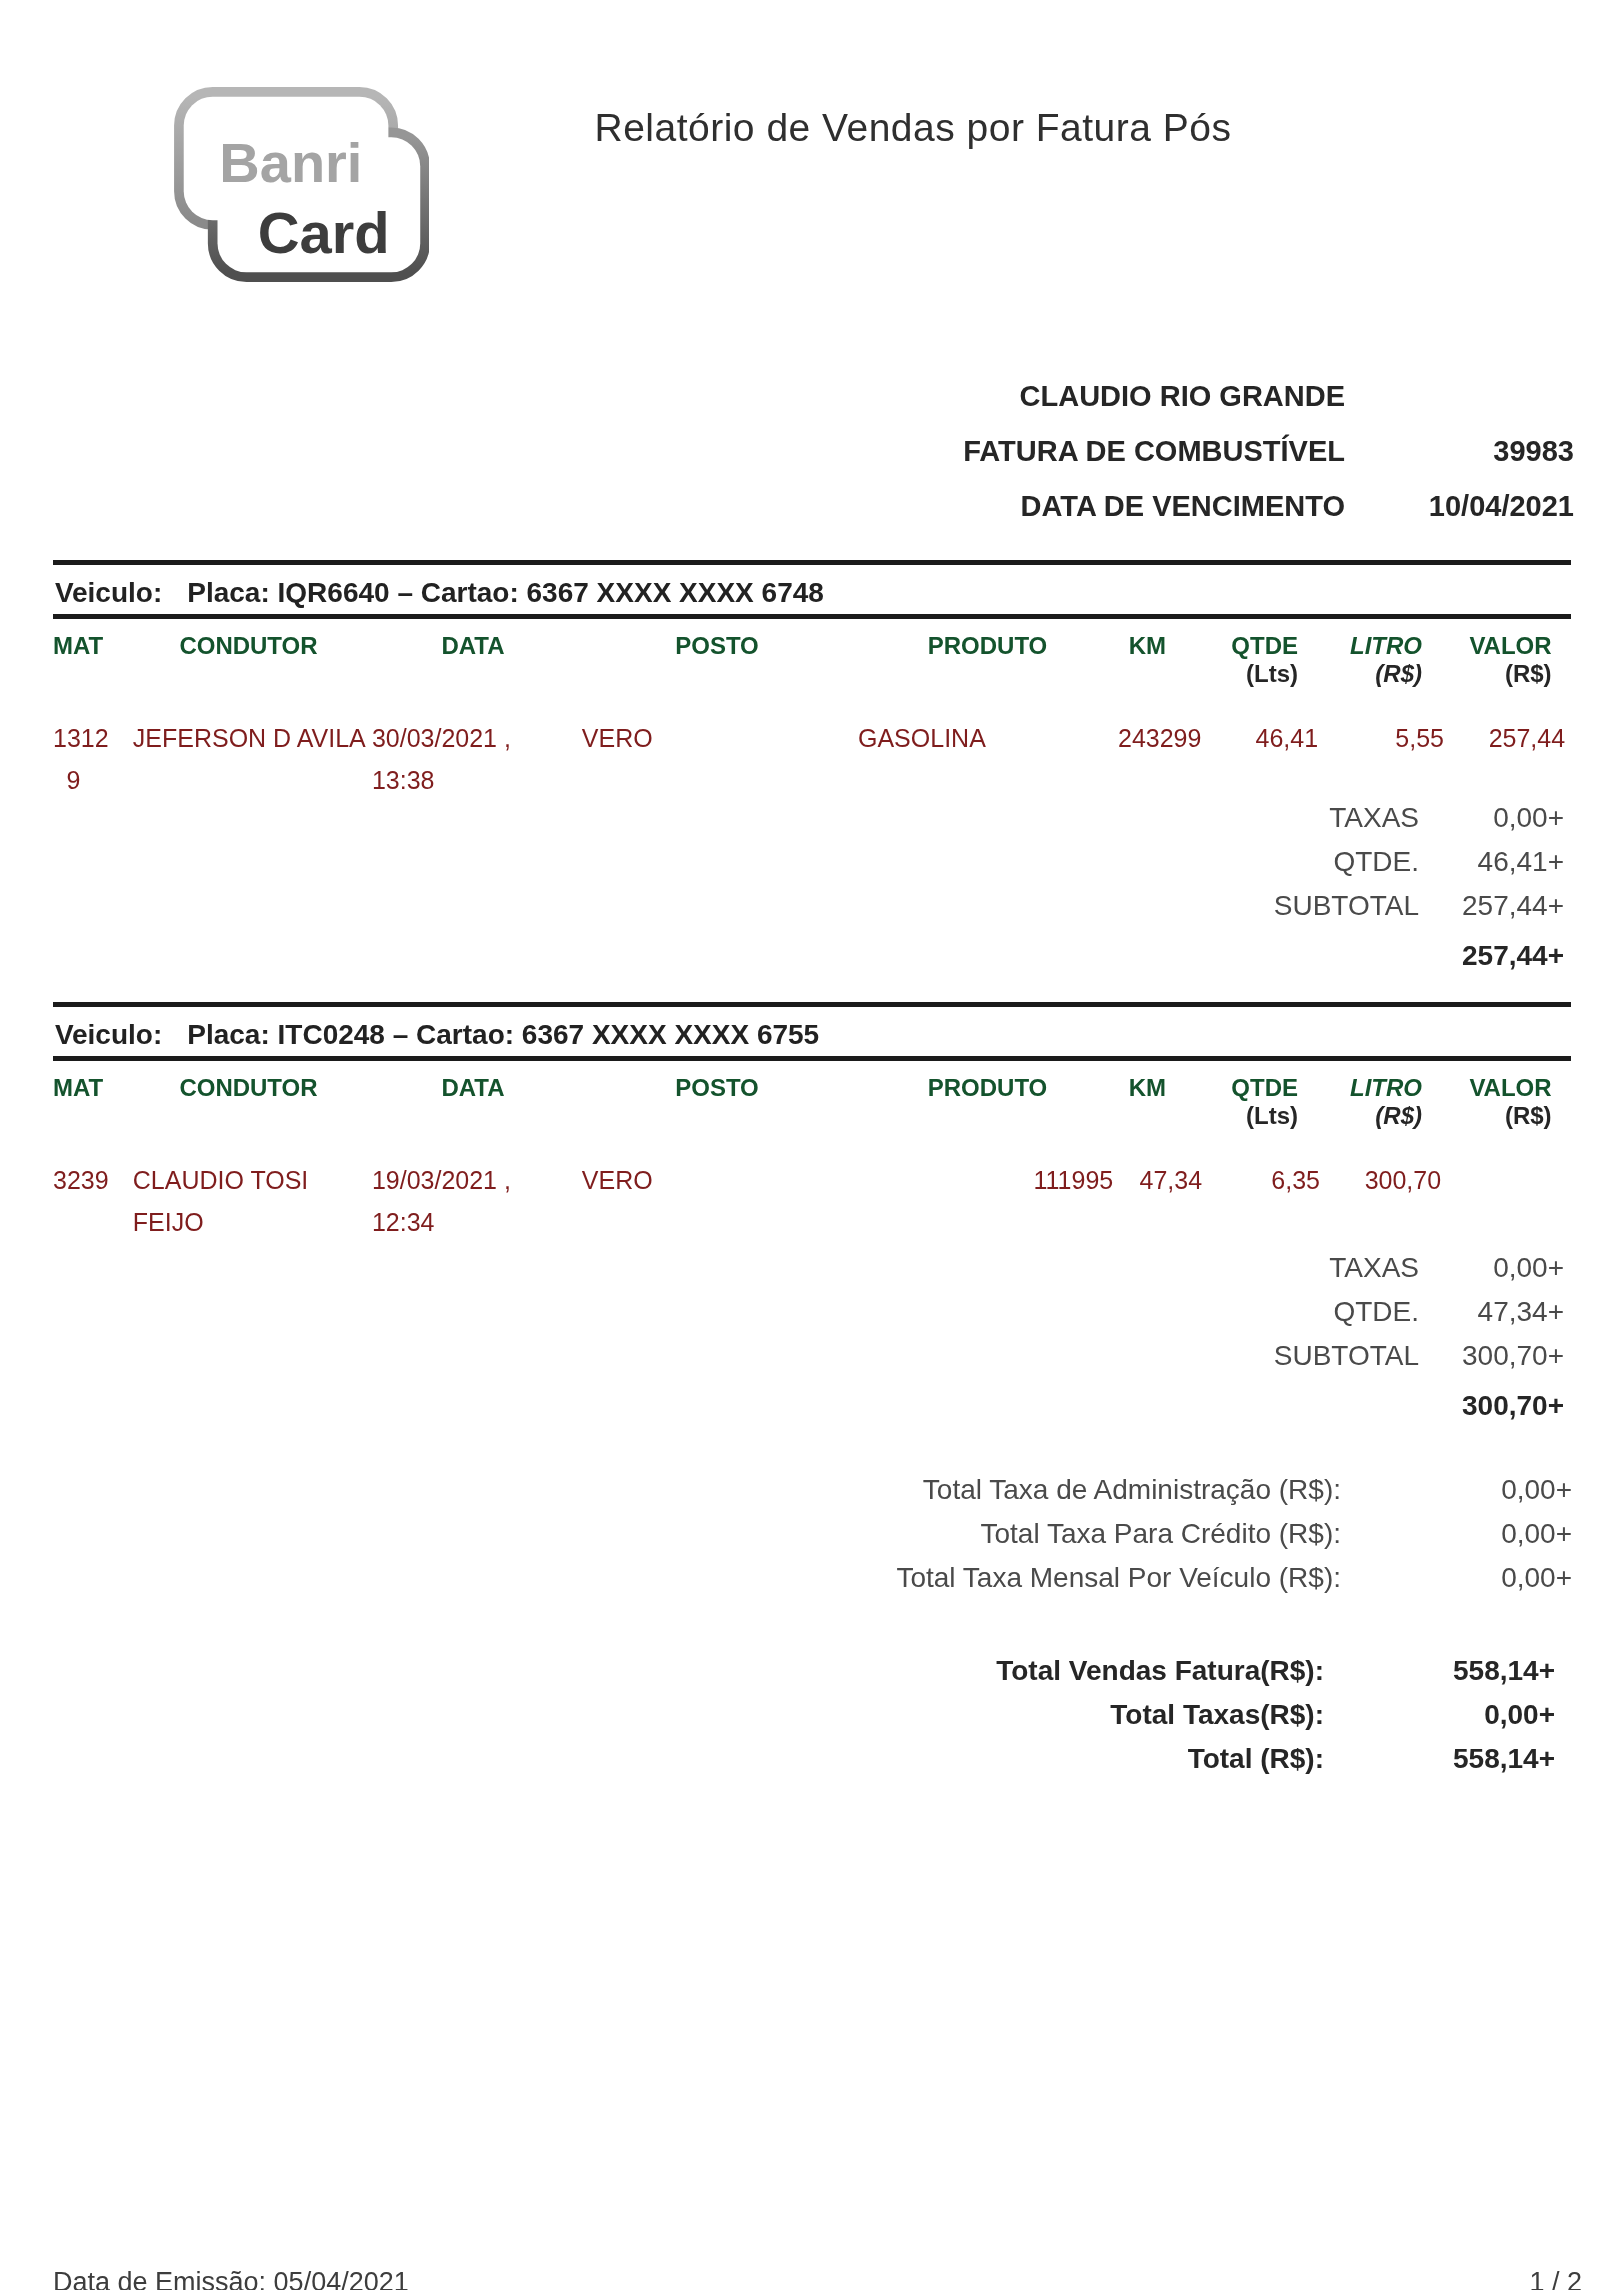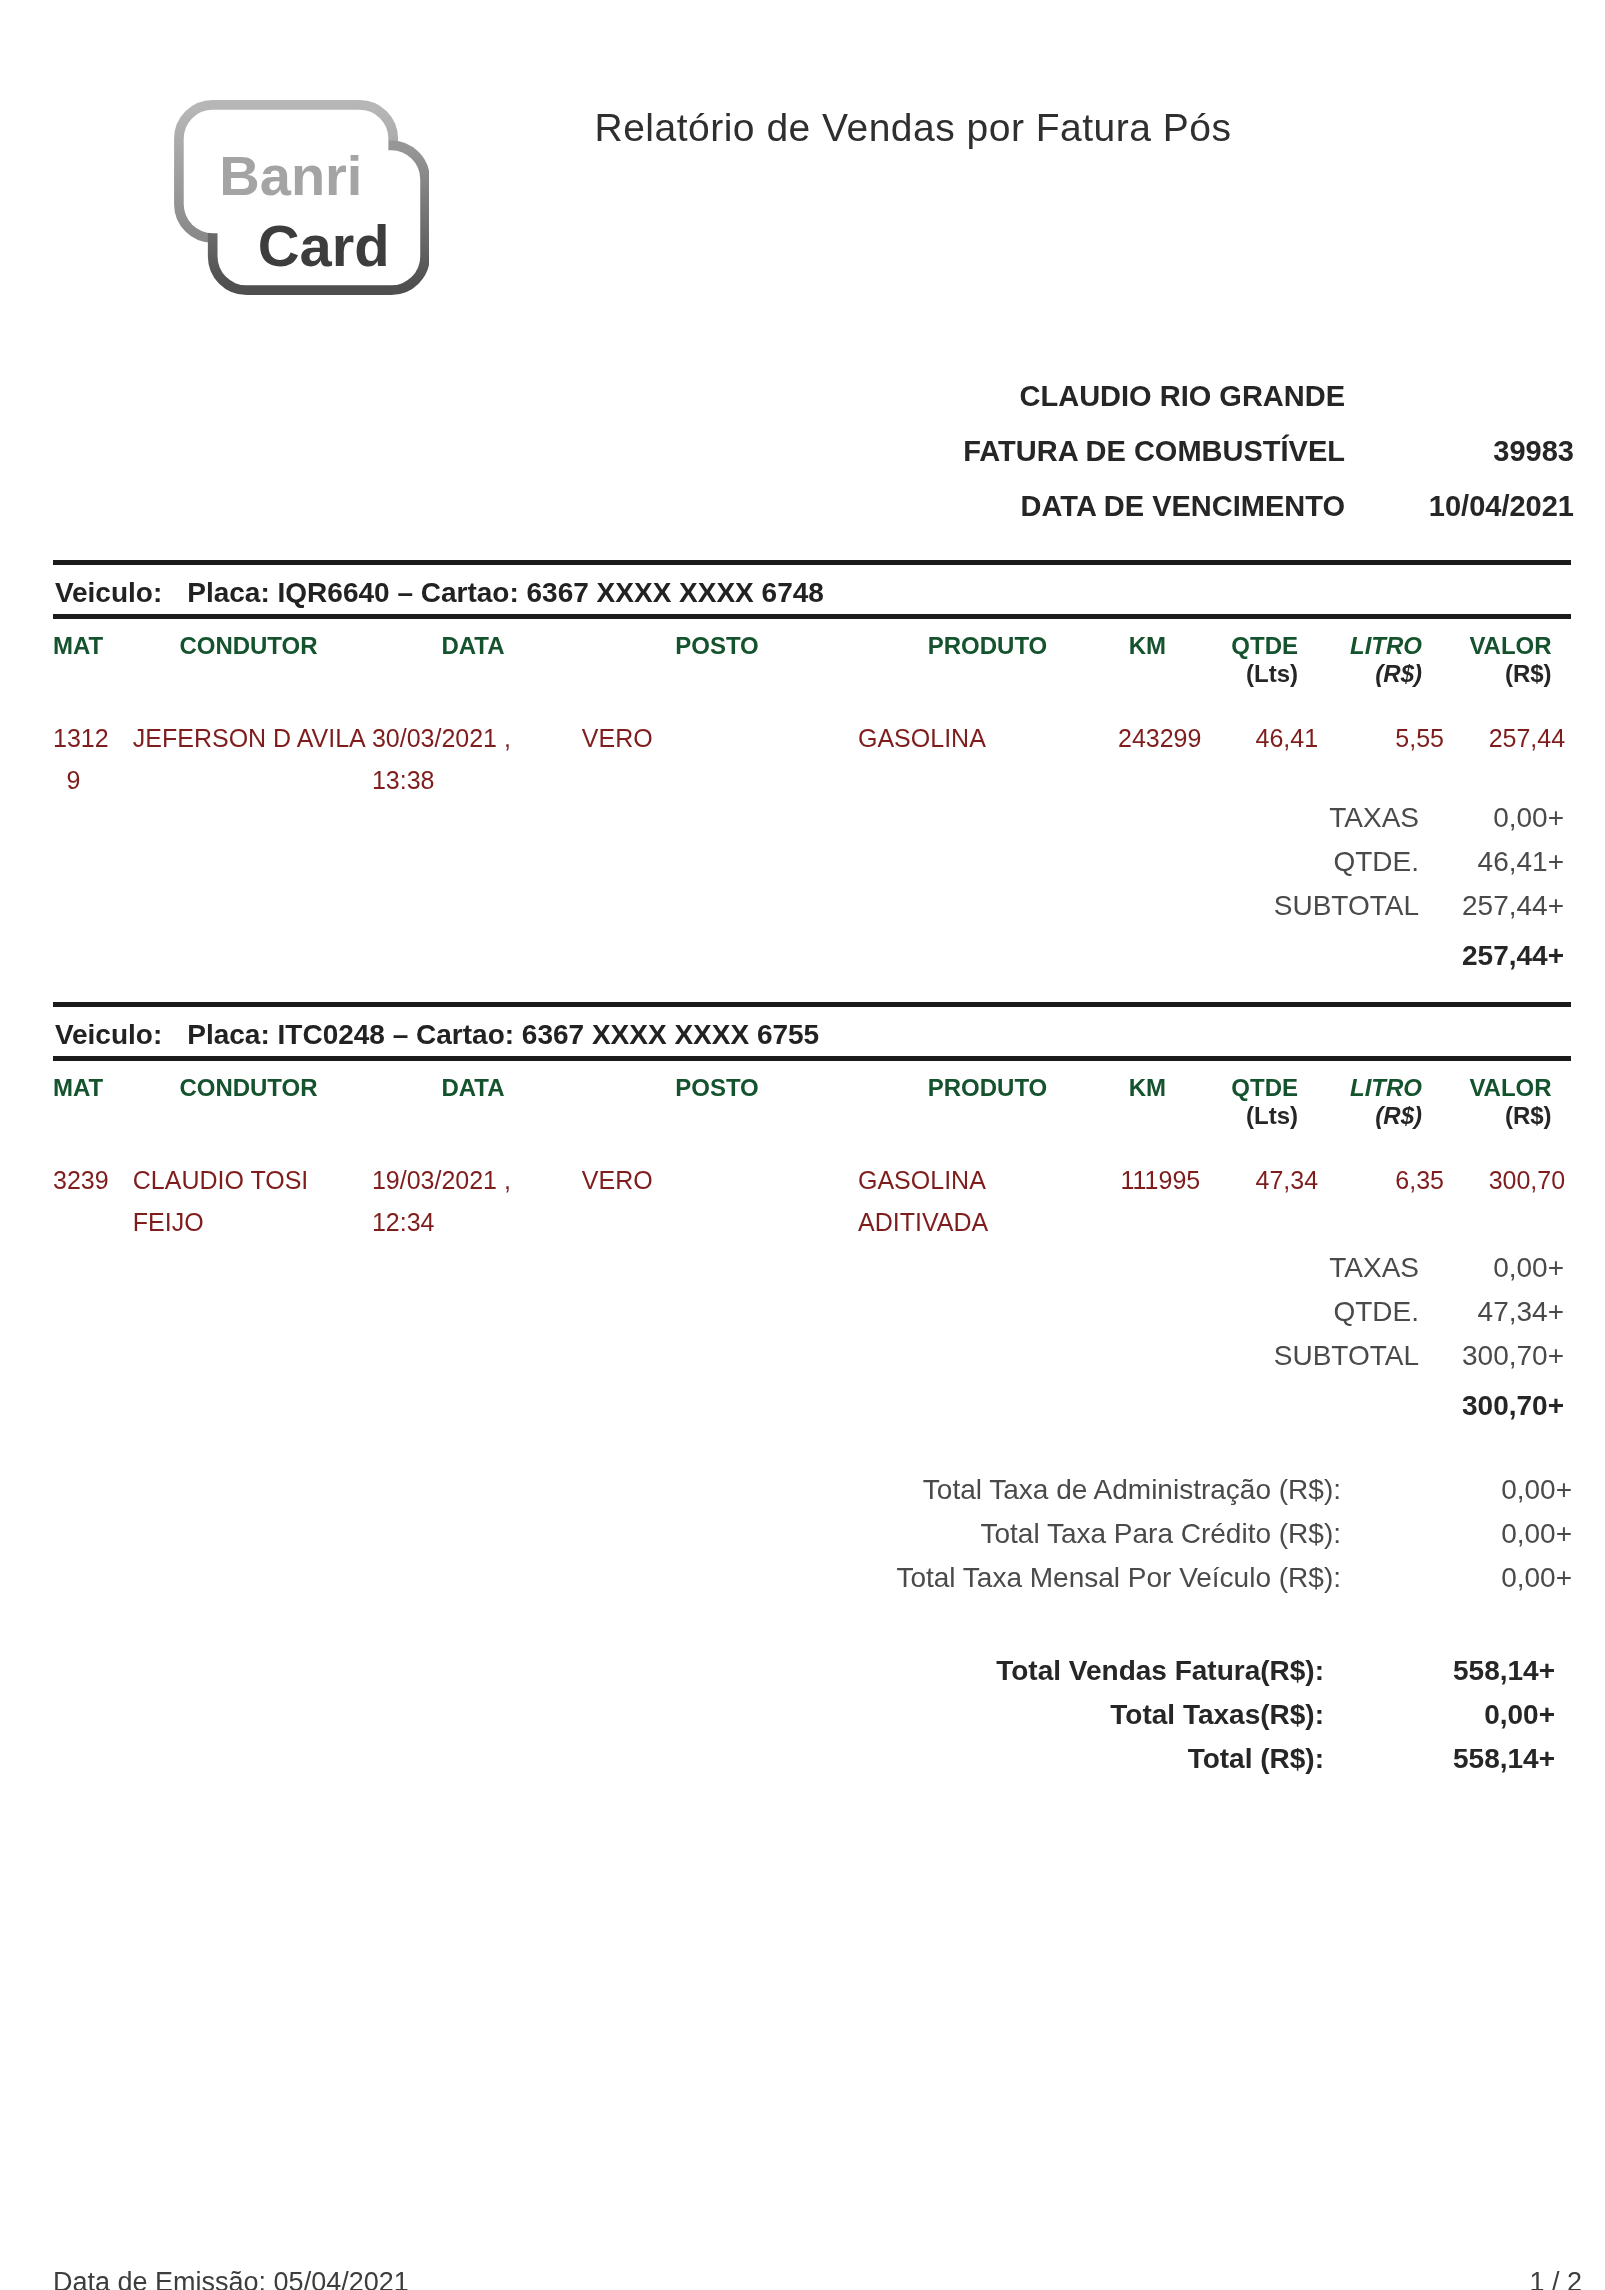--- a/index.html
+++ b/index.html
@@ -3,21 +3,21 @@
 <meta charset="utf-8">
 <style>
   html,body { margin:0; padding:0; background:#e8e8e8; }
   .page {
     position:relative; width:1606px; height:2290px;
     background:#ffffff; overflow:hidden;
     font-family:"Liberation Sans", sans-serif;
     color:#4a4a4a;
   }
   
-  .logo { position:absolute; left:174px; top:100px; width:255px; height:212px; }
+  .logo { position:absolute; left:174px; top:87px; width:255px; height:212px; }
   
   .title {
     position:absolute; left:406px; top:106px; width:1014px;
     text-align:center; font-size:39px; font-weight:400; color:#2f2f2f;
     letter-spacing:0.5px;
   }
   
   .hdr { position:absolute; top:369px; right:32px; width:734px; }
   .hdr-row {
     display:grid; grid-template-columns:1fr 229px;
@@ -209,21 +209,20 @@
         <div></div>
       <div class="c-qtde">(Lts)</div>
       <div class="c-litro">(R$)</div>
       <div class="c-valor">(R$)</div>
     </div>
     <div class="trow">
       <div class="c-mat"><span>3239</span><span class="mat2"></span></div>
       <div class="v-cond">CLAUDIO TOSI FEIJO</div>
       <div class="v-data">19/03/2021 , 12:34</div>
       <div class="v-posto">VERO</div>
-      <div class="v-prod">GASOLINA ADITIVADA</div>
       <div class="v-km">111995</div>
       <div class="v-qtde">47,34</div>
       <div class="v-litro">6,35</div>
       <div class="v-valor">300,70</div>
     </div>
   </div>
 
   <div class="summary sum2">
     <div class="sum-row">
       <div class="sum-label">TAXAS</div>

